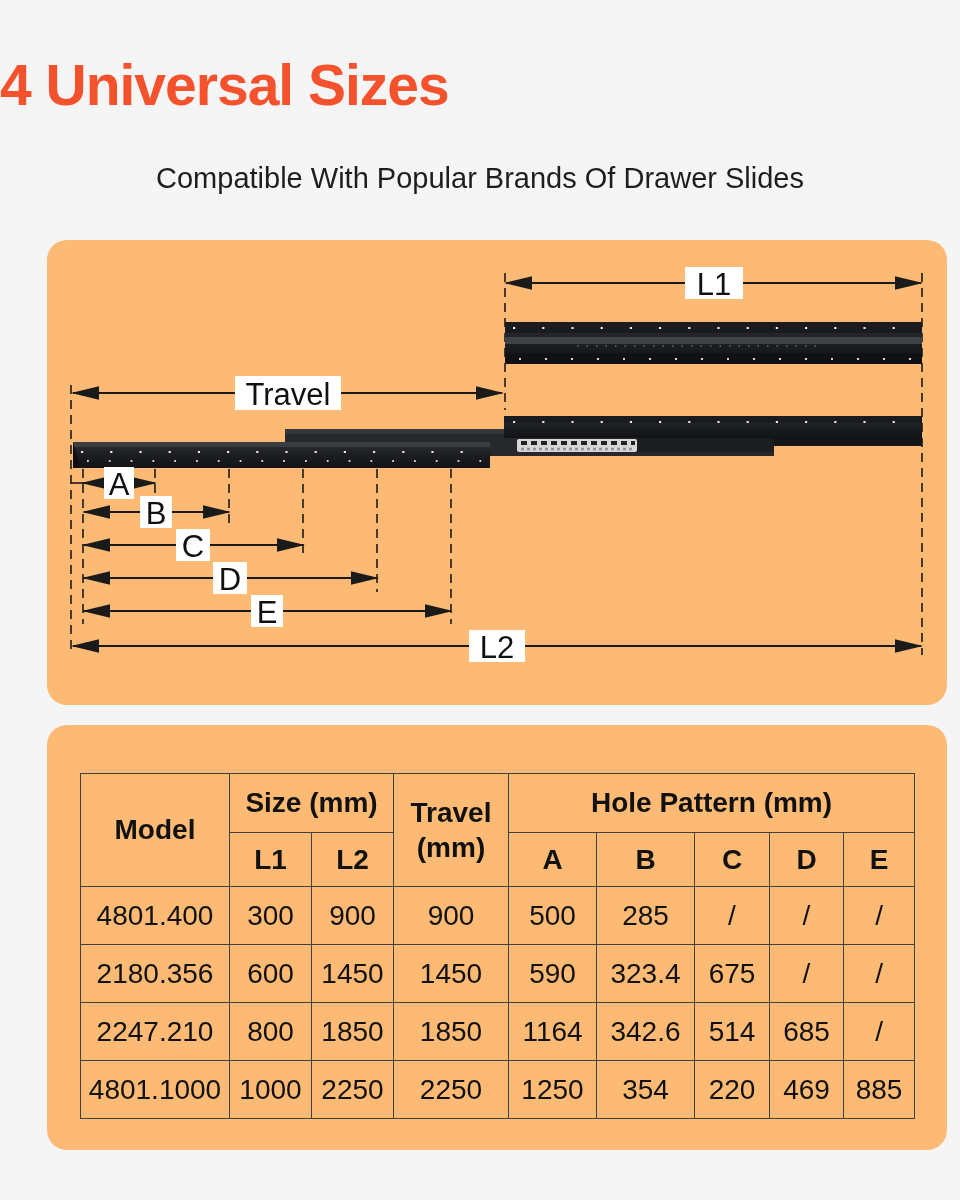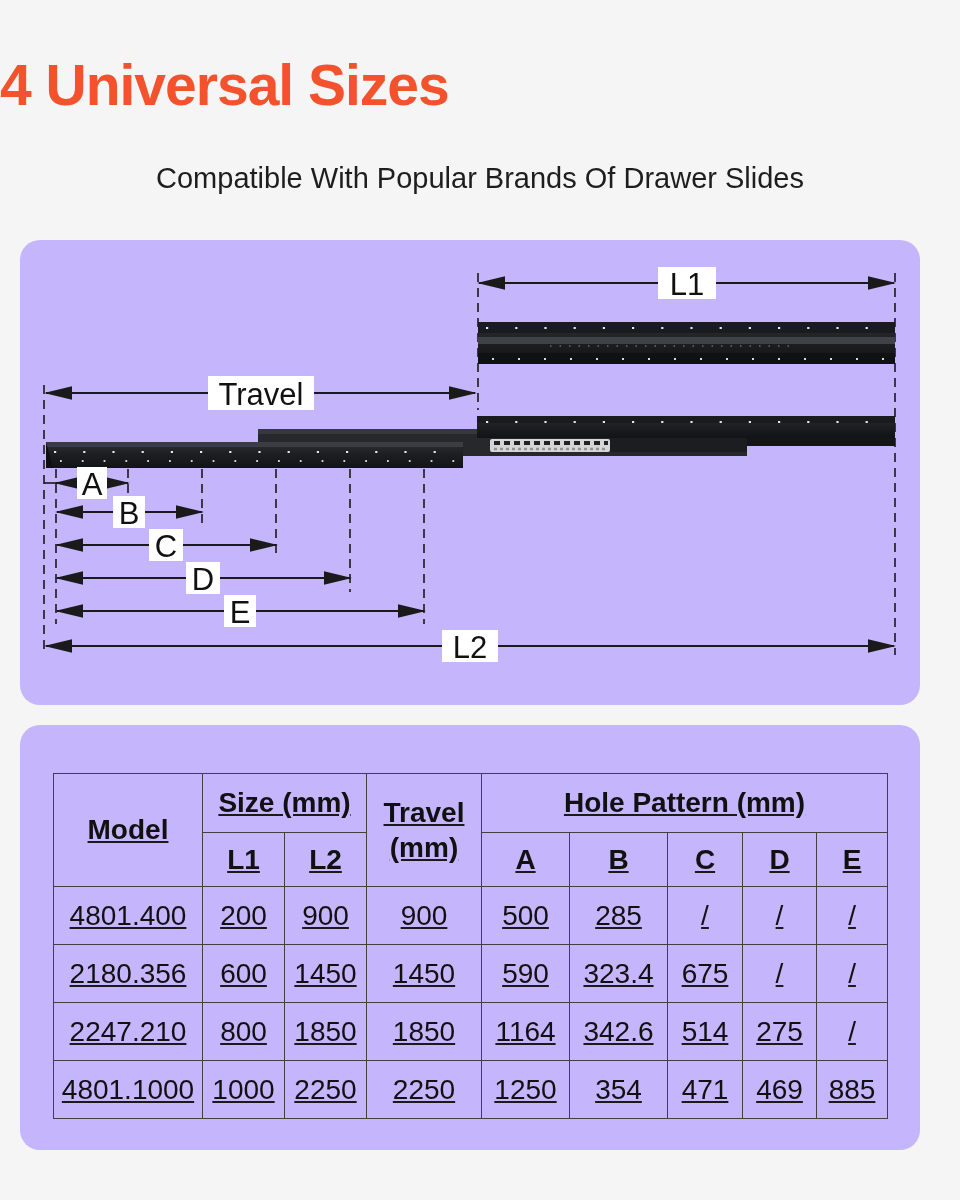--- a/index.html
+++ b/index.html
@@ -15,43 +15,42 @@
     text-align:left;
     font-size:57px;font-weight:800;letter-spacing:-1px;
     color:#f4512d;
   }
   .page-subtitle{
     position:absolute;top:150px;left:0;width:960px;
     text-align:center;
     font-size:29px;font-weight:400;color:#1e1e1e;margin-top:12px;
   }
   .card{
-    position:absolute;left:20px;width:900px;
-    background:#c4b5fd;border-radius:20px;
+    position:absolute;left:47px;width:900px;
+    background:#fdba74;border-radius:20px;
   }
   .card.diagram-card{top:240px;height:465px;}
   .card.table-card{top:725px;height:425px;}
 
   
   .dim{stroke:#1a1a1a;stroke-width:2;fill:none;}
   .thin{stroke:#1a1a1a;stroke-width:1.6;fill:none;}
   .dash{stroke:#1a1a1a;stroke-width:1.6;fill:none;stroke-dasharray:9 6;}
   .dimlabel{
     font-family:"Liberation Sans", sans-serif;
     font-size:31px;font-weight:400;fill:#111;
     text-anchor:middle;dominant-baseline:central;
   }
   .lblbg{fill:#ffffff;}
 
   
   table.spec{
     position:absolute;left:33px;top:48px;
     width:834px;border-collapse:collapse;
     table-layout:fixed;
-    text-decoration:underline;
   }
   table.spec td, table.spec th{
     border:1.8px solid #414141;
     text-align:center;vertical-align:middle;
     font-size:28px;color:#111;
     padding:0;
     white-space:nowrap;
     overflow:hidden;
   }
   table.spec th{font-weight:700;}
@@ -206,21 +205,21 @@
       <th>L1</th>
       <th>L2</th>
       <th>A</th>
       <th>B</th>
       <th>C</th>
       <th>D</th>
       <th>E</th>
     </tr>
     <tr class="drow">
       <td>4801.400</td>
-      <td>200</td>
+      <td>300</td>
       <td>900</td>
       <td>900</td>
       <td>500</td>
       <td>285</td>
       <td>/</td>
       <td>/</td>
       <td>/</td>
     </tr>
     <tr class="drow">
       <td>2180.356</td>
@@ -234,29 +233,29 @@
       <td>/</td>
     </tr>
     <tr class="drow">
       <td>2247.210</td>
       <td>800</td>
       <td>1850</td>
       <td>1850</td>
       <td>1164</td>
       <td>342.6</td>
       <td>514</td>
-      <td>275</td>
+      <td>685</td>
       <td>/</td>
     </tr>
     <tr class="drow">
       <td>4801.1000</td>
       <td>1000</td>
       <td>2250</td>
       <td>2250</td>
       <td>1250</td>
       <td>354</td>
-      <td>471</td>
+      <td>220</td>
       <td>469</td>
       <td>885</td>
     </tr>
   </tbody>
     </table>
 </div>
 
 </body></html>

